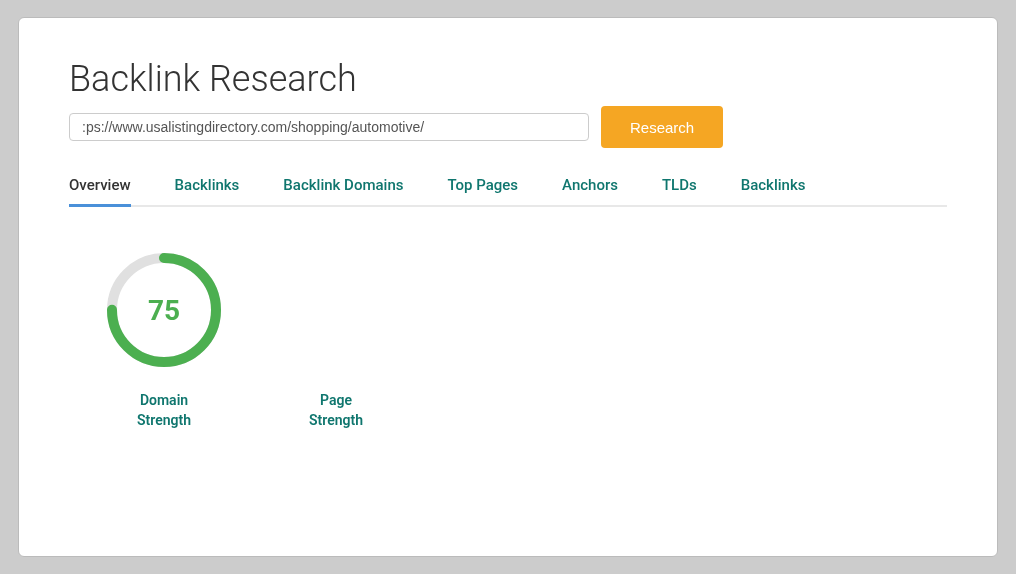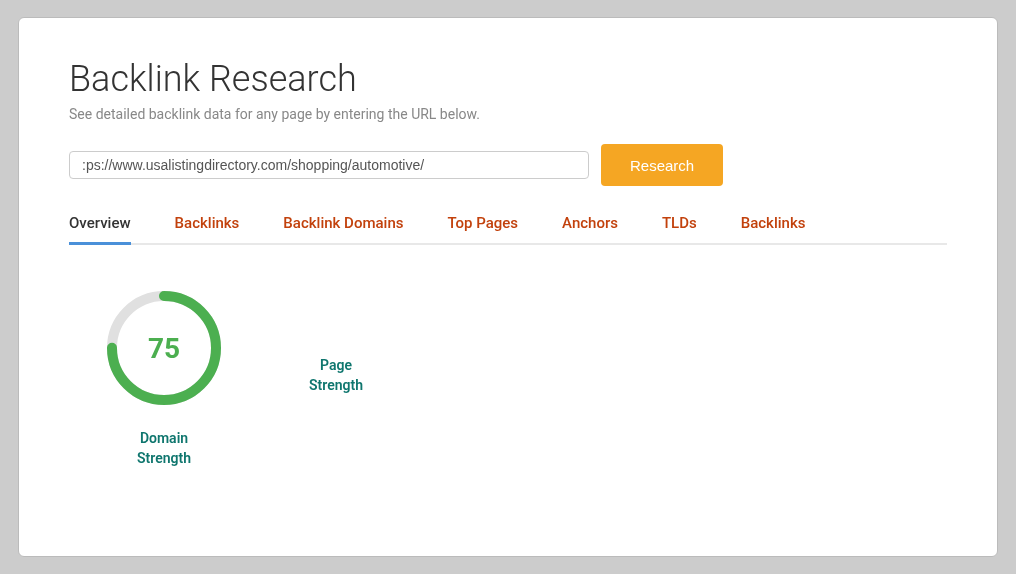--- a/index.html
+++ b/index.html
@@ -68,38 +68,38 @@
 
     .tabs {
       display: flex;
       gap: 44px;
       border-bottom: 2px solid #e8e8e8;
       margin-bottom: 38px;
     }
 
     .tab {
       font-size: 15px;
-      color: #c2410c;
+      color: #0f766e;
       padding-bottom: 10px;
       cursor: pointer;
       white-space: nowrap;
       border-bottom: 3px solid transparent;
       margin-bottom: -2px;
       font-weight: 500;
     }
 
     .tab.active {
       color: #333;
       border-bottom: 3px solid #4a90d9;
     }
 
     .charts-row {
       display: flex;
       gap: 80px;
-      align-items: center;
+      align-items: flex-end;
       padding-left: 30px;
     }
 
     .chart-item {
       display: flex;
       flex-direction: column;
       align-items: center;
       gap: 16px;
     }
 
@@ -134,21 +134,20 @@
       text-align: center;
       line-height: 1.4;
     }
   </style>
 </head>
 <body>
 
 <div class="window">
 
   <h1 class="page-title">Backlink Research</h1>
-  <p class="subtitle">See detailed backlink data for any page by entering the URL below.</p>
 
   <div class="search-row">
     <input class="url-input" type="text" value=":ps://www.usalistingdirectory.com/shopping/automotive/" style="">
     <button class="research-btn">Research</button>
   </div>
 
   <div class="tabs">
     <div class="tab active">Overview</div>
     <div class="tab">Backlinks</div>
     <div class="tab">Backlink Domains</div>

